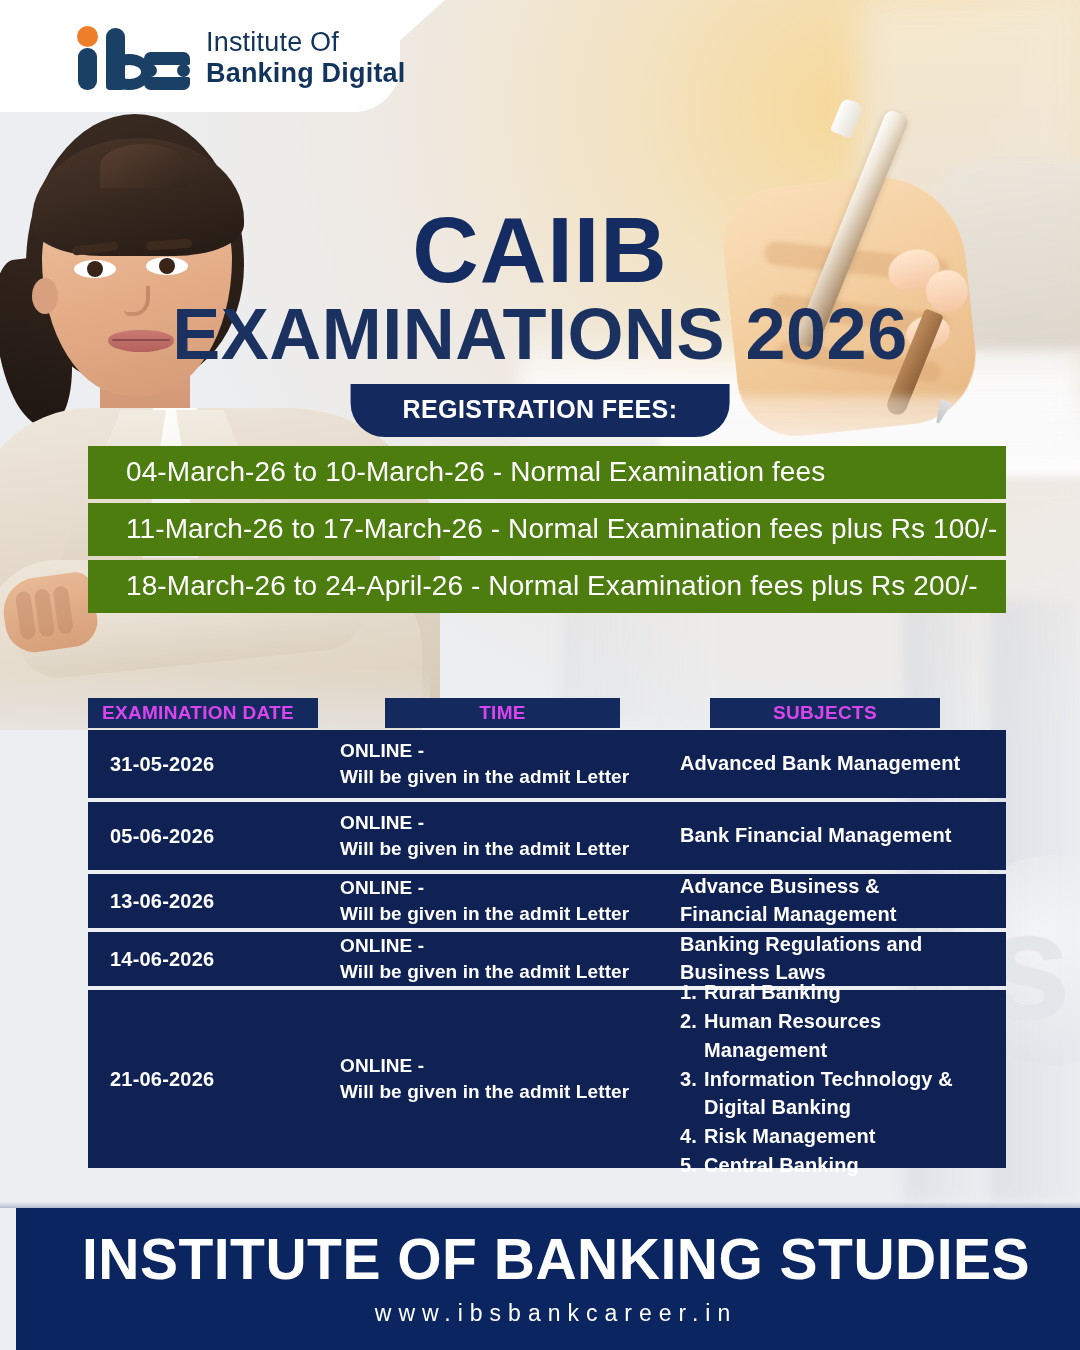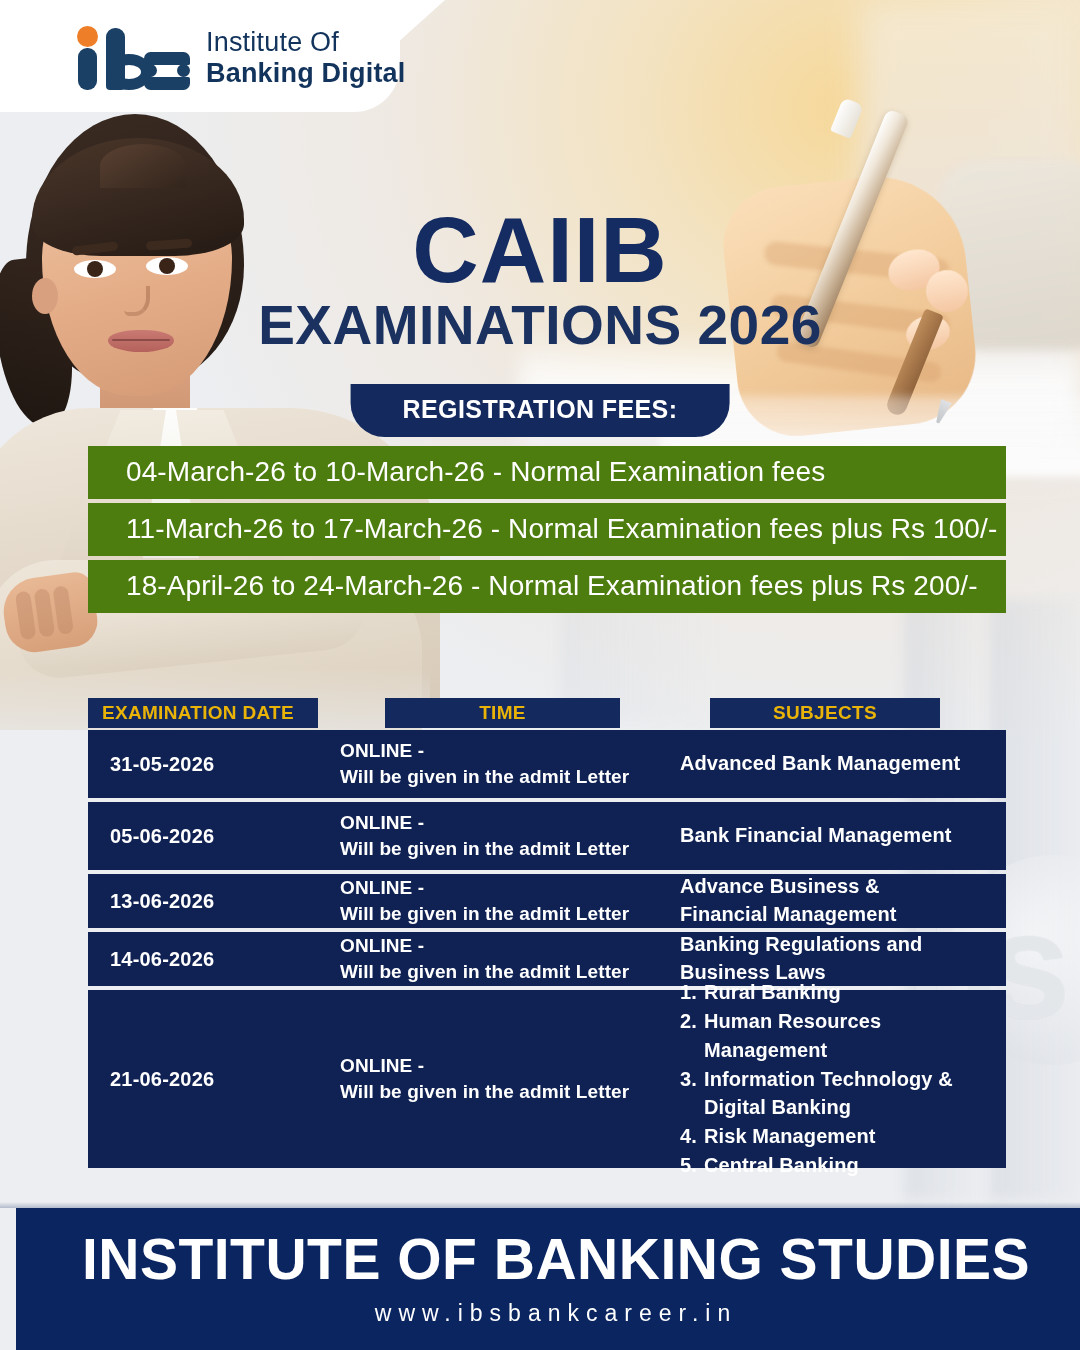--- a/index.html
+++ b/index.html
@@ -232,21 +232,21 @@
   .logo-text{ color:#12335c; line-height:1.16; }
   .logo-text .l1{ font-size:27px; font-weight:400; letter-spacing:.2px; }
   .logo-text .l2{ font-size:27px; font-weight:700; letter-spacing:.2px; }
 
   
   .title-wrap{ position:absolute; left:0; top:205px; width:1080px; text-align:center; z-index:6; }
   .title-main{
     font-size:92px; font-weight:800; color:#152c63; letter-spacing:1px; line-height:.98;
   }
   .title-sub{
-    font-size:55px; font-weight:600; color:#1b3260; letter-spacing:.5px; line-height:1.05; margin-top:2px;
+    font-size:72px; font-weight:600; color:#1b3260; letter-spacing:.5px; line-height:1.05; margin-top:2px;
   }
 
   
   .reg-badge{
     position:absolute; left:50%; transform:translateX(-50%); top:384px;
     background:#142a5e; color:#fff;
     padding:11px 52px 13px;
     border-radius:0 0 34px 34px;
     font-size:25px; font-weight:600; letter-spacing:.4px; z-index:6;
     white-space:nowrap;
@@ -258,21 +258,21 @@
     background:#4d7c0f; color:#fff;
     font-size:28px; font-weight:500; letter-spacing:.1px;
     padding:10px 0 11px 38px;
     margin-bottom:4px;
   }
   .fee-row:last-child{ margin-bottom:0; }
 
   
   .thead{ position:absolute; left:88px; top:698px; width:918px; height:30px; z-index:6; }
   .th{
-    position:absolute; top:0; height:30px; background:#142a5e; color:#eab308;
+    position:absolute; top:0; height:30px; background:#142a5e; color:#d946ef;
     font-size:19px; font-weight:800; letter-spacing:.3px;
     display:flex; align-items:center; justify-content:center;
   }
   .th.c1{ left:0px;   width:230px; justify-content:flex-start; padding-left:14px; }
   .th.c2{ left:297px; width:235px; }
   .th.c3{ left:622px; width:230px; }
 
   
   .tbody{ position:absolute; left:88px; top:730px; width:918px; z-index:6; }
   .trow{
@@ -397,21 +397,21 @@
   <div class="title-wrap">
     <div class="title-main">CAIIB</div>
     <div class="title-sub">EXAMINATIONS 2026</div>
   </div>
 
   <div class="reg-badge">REGISTRATION FEES:</div>
 
   <div class="fees">
     <div class="fee-row">04-March-26 to 10-March-26 - Normal Examination fees</div>
     <div class="fee-row">11-March-26 to 17-March-26 - Normal Examination fees plus Rs 100/-</div>
-    <div class="fee-row">18-April-26 to 24-March-26 - Normal Examination fees plus Rs 200/-</div>
+    <div class="fee-row">18-March-26 to 24-April-26 - Normal Examination fees plus Rs 200/-</div>
   </div>
 
   <div class="thead">
     <div class="th c1">EXAMINATION DATE</div>
     <div class="th c2">TIME</div>
     <div class="th c3">SUBJECTS</div>
   </div>
 
   <div class="tbody">
 

